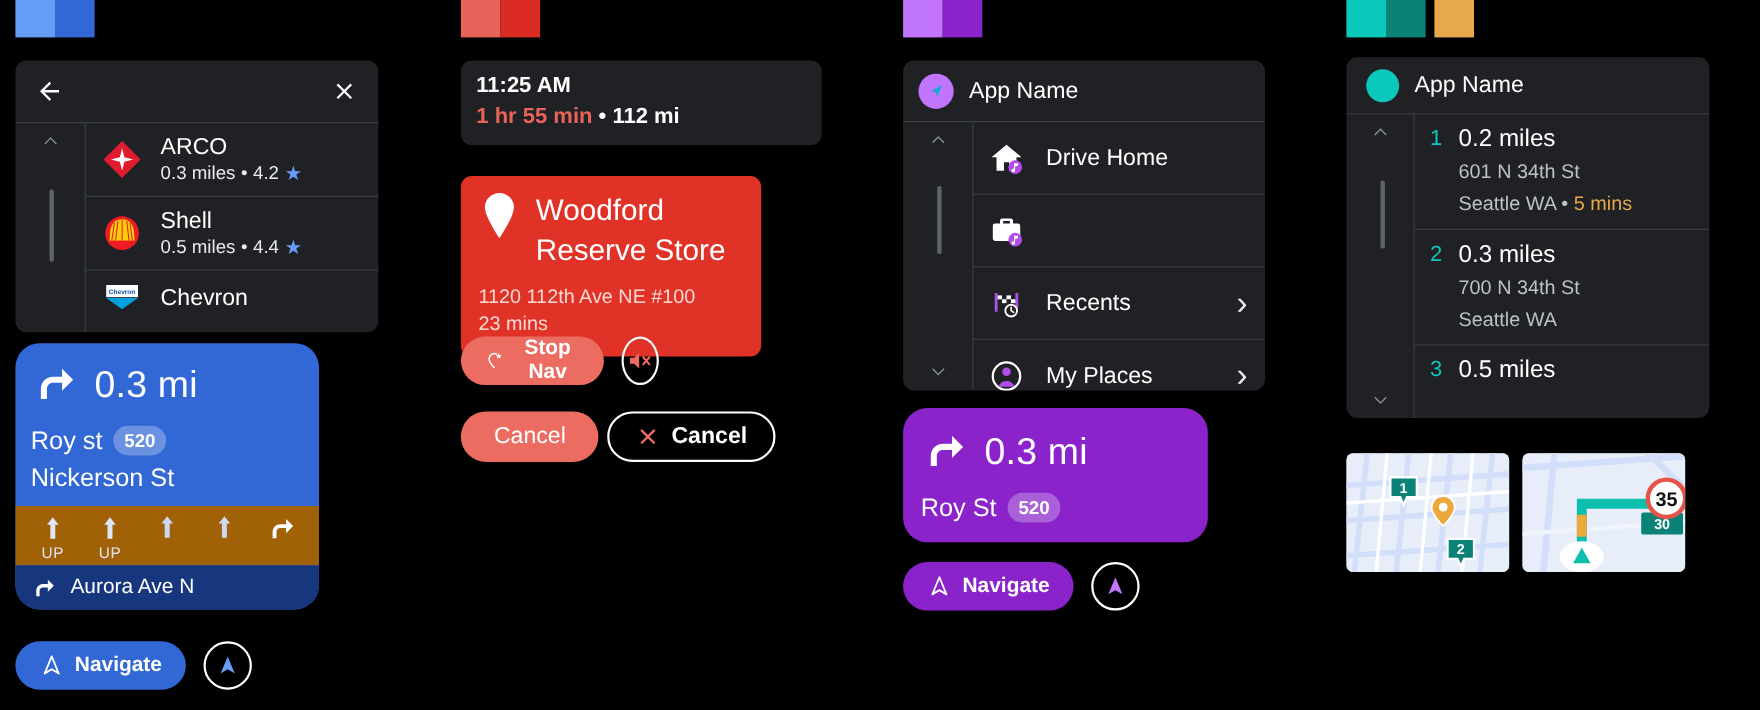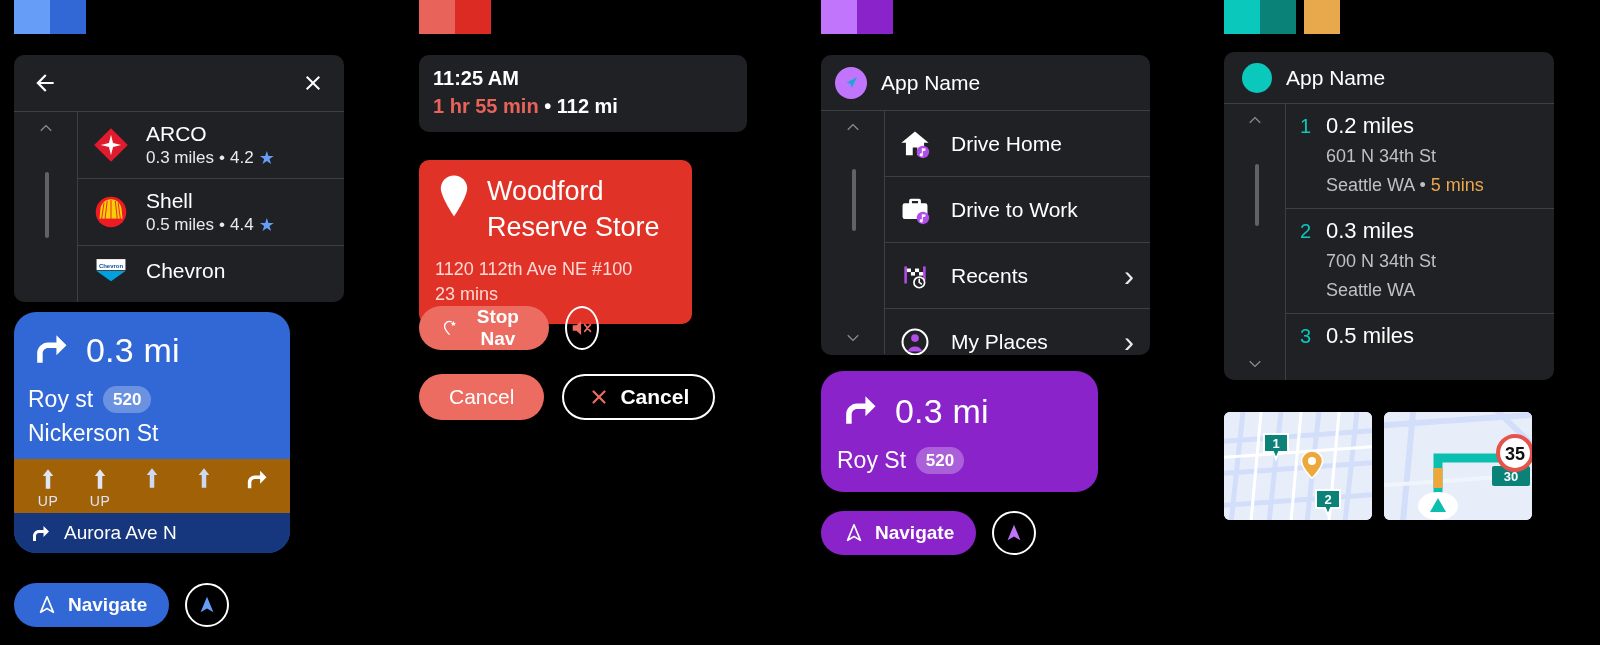--- a/index.html
+++ b/index.html
@@ -367,21 +367,21 @@
         <span>Stop Nav</span>
       </button>
       <button class="round-btn">
         <svg width="26" height="24" viewBox="0 0 28 24">
           <path fill="#ec6c61" d="M4 9h4l5-4.5v15L8 15H4z"></path>
           <path stroke="#ec6c61" stroke-width="2" stroke-linecap="round" d="m17 8.5 6 7M23 8.5l-6 7"></path>
         </svg>
       </button>
     </div>
 
-    <div class="btnrow" style="position:absolute;left:0;top:374px;gap:18px">
+    <div class="btnrow" style="position:absolute;left:0;top:374px;gap:8px">
       <button class="pill" style="background:#ec6c61;padding:0 30px;height:46px;font-weight:400;font-size:21px">
         <span>Cancel</span>
       </button>
       <button class="pill" style="background:transparent;border:2px solid #fff;padding:0 24px;height:46px;font-size:21px">
         <svg width="22" height="22" viewBox="0 0 24 24">
             <path stroke="#ec6c61" stroke-width="2.4" stroke-linecap="round" d="M6 6l12 12M18 6 6 18"></path>
           </svg>
         <span>Cancel</span>
       </button>
     </div>
@@ -431,21 +431,20 @@
           </div>
 
           <div class="menu-row">
             <div class="mi">
               <svg width="34" height="34" viewBox="0 0 30 30">
                 <path fill="#fff" d="M11.5 5h7a1.7 1.7 0 0 1 1.7 1.7V9H24a2 2 0 0 1 2 2v10a2 2 0 0 1-2 2H6a2 2 0 0 1-2-2V11a2 2 0 0 1 2-2h3.8V6.7A1.7 1.7 0 0 1 11.5 5zm.8 4h5.4V7h-5.4z"></path>
                 <circle cx="22" cy="22" r="5.5" fill="#b14dea"></circle>
                 <path fill="#fff" d="M21 18.8v4.6a1.4 1.4 0 1 0 .9 1.3v-3.3l2.4-.6v-1.9z"></path>
               </svg>
             </div>
-            <span class="ml">Drive to Work</span>
           </div>
 
           <div class="menu-row">
             <div class="mi">
               <svg width="34" height="32" viewBox="0 0 30 30">
                 <rect x="5" y="6" width="2.4" height="16" fill="#b14dea"></rect>
                 <rect x="22.6" y="6" width="2.4" height="13" fill="#b14dea"></rect>
                 <g>
                   <rect x="7.4" y="8" width="3.8" height="3.3" fill="#fff"></rect>
                   <rect x="15" y="8" width="3.8" height="3.3" fill="#fff"></rect>

